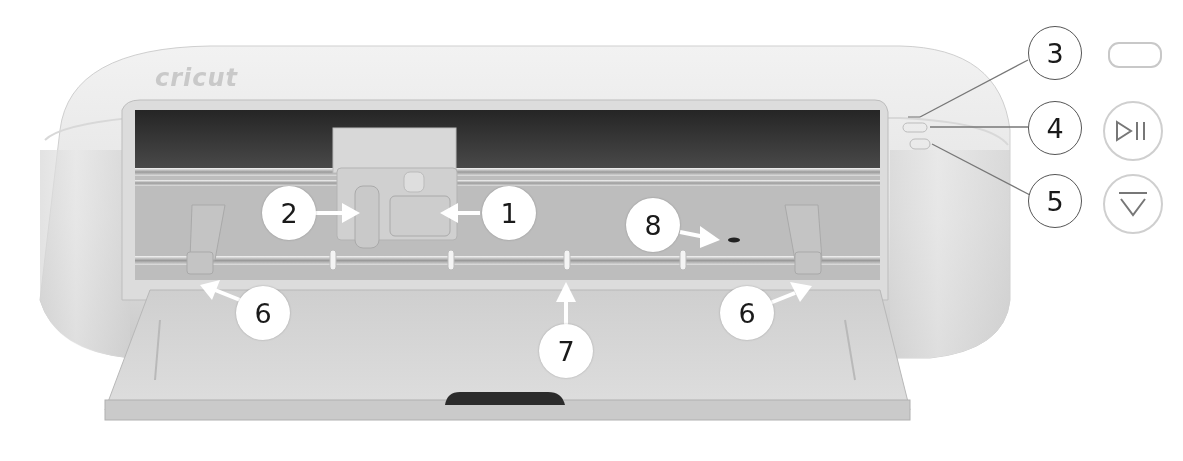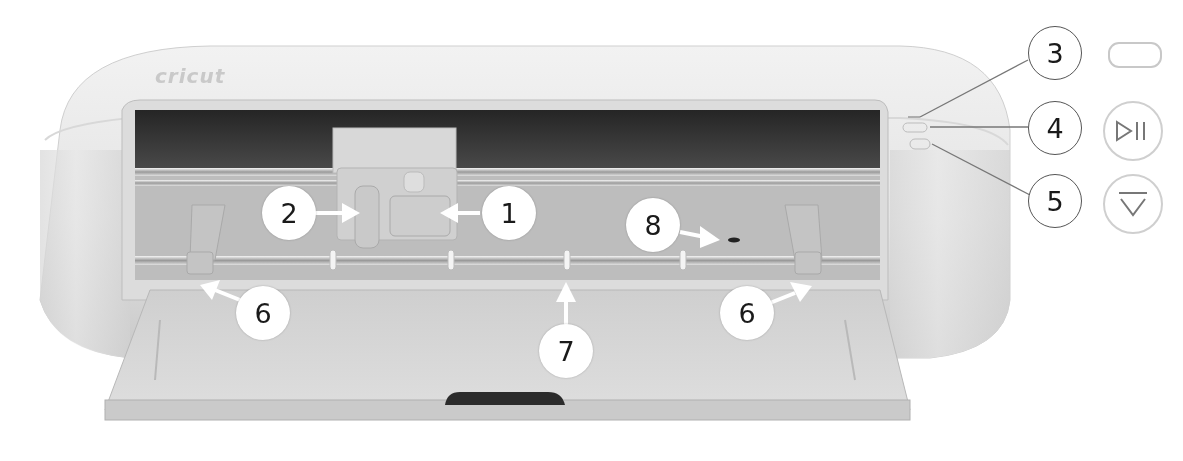--- a/index.html
+++ b/index.html
@@ -1,21 +1,21 @@
 <!DOCTYPE html>
 <html><head>
 <meta charset="utf-8">
 <style>
   html,body{margin:0;padding:0;background:#fff;}
   #stage{position:relative;width:1183px;height:461px;overflow:hidden;background:#fff;font-family:"DejaVu Sans","Liberation Sans",sans-serif;}
   svg{position:absolute;left:0;top:0;}
   .callout{position:absolute;width:54px;height:54px;border-radius:50%;background:#fff;display:flex;align-items:center;justify-content:center;font-size:27px;font-weight:500;color:#1a1a1a;box-shadow:0 0 2px rgba(0,0,0,0.25);}
   .callout.outlined{background:#fff;border:1.5px solid #555;box-shadow:none;width:52px;height:52px;}
   .legend-btn{position:absolute;display:flex;align-items:center;justify-content:center;}
-  .brand{position:absolute;left:155px;top:64px;font-family:"DejaVu Sans","Liberation Sans",sans-serif;font-weight:bold;font-style:italic;font-size:20px;letter-spacing:1px;color:#c9c9c9;}
+  .brand{position:absolute;left:155px;top:64px;font-family:"DejaVu Sans","Liberation Sans",sans-serif;font-weight:bold;font-style:italic;font-size:24px;letter-spacing:1px;color:#c9c9c9;}
 </style>
 </head>
 <body>
 
 <div id="stage">
 
   <svg width="1183" height="461" viewBox="0 0 1183 461">
     <defs>
       <linearGradient id="bodyGrad" x1="0" y1="0" x2="0" y2="1">
         <stop offset="0" stop-color="#f2f2f2"></stop>

